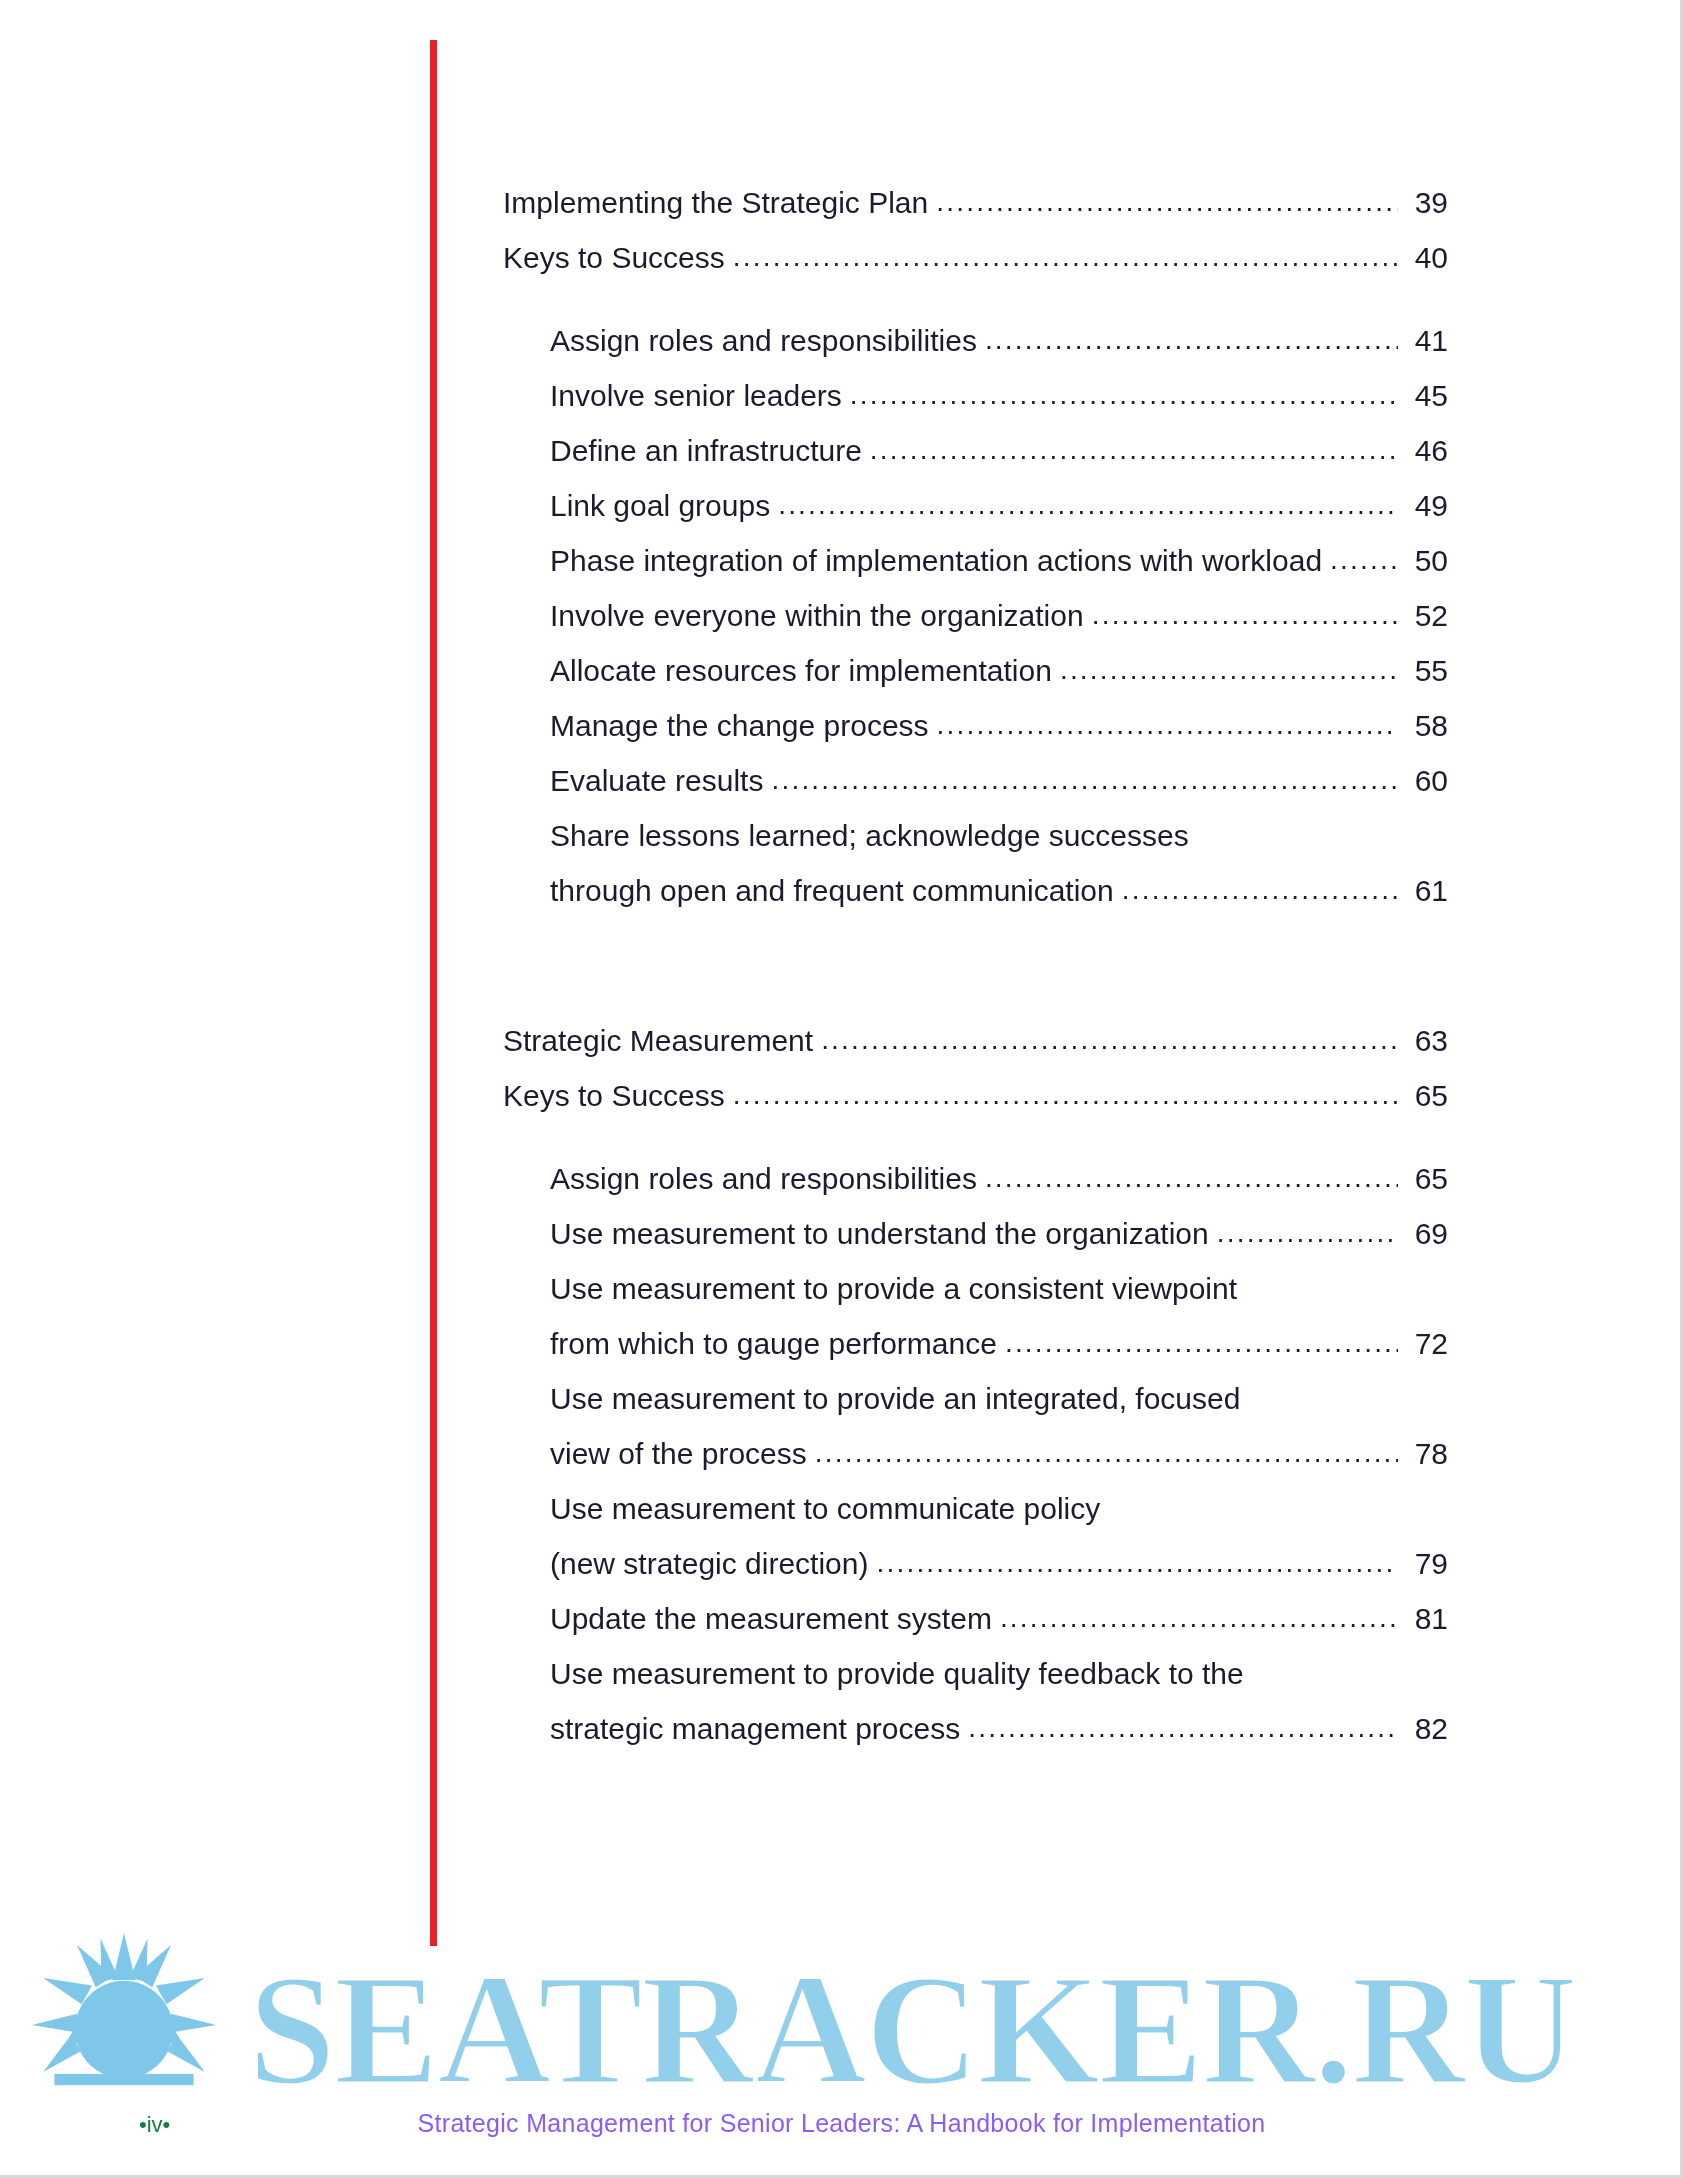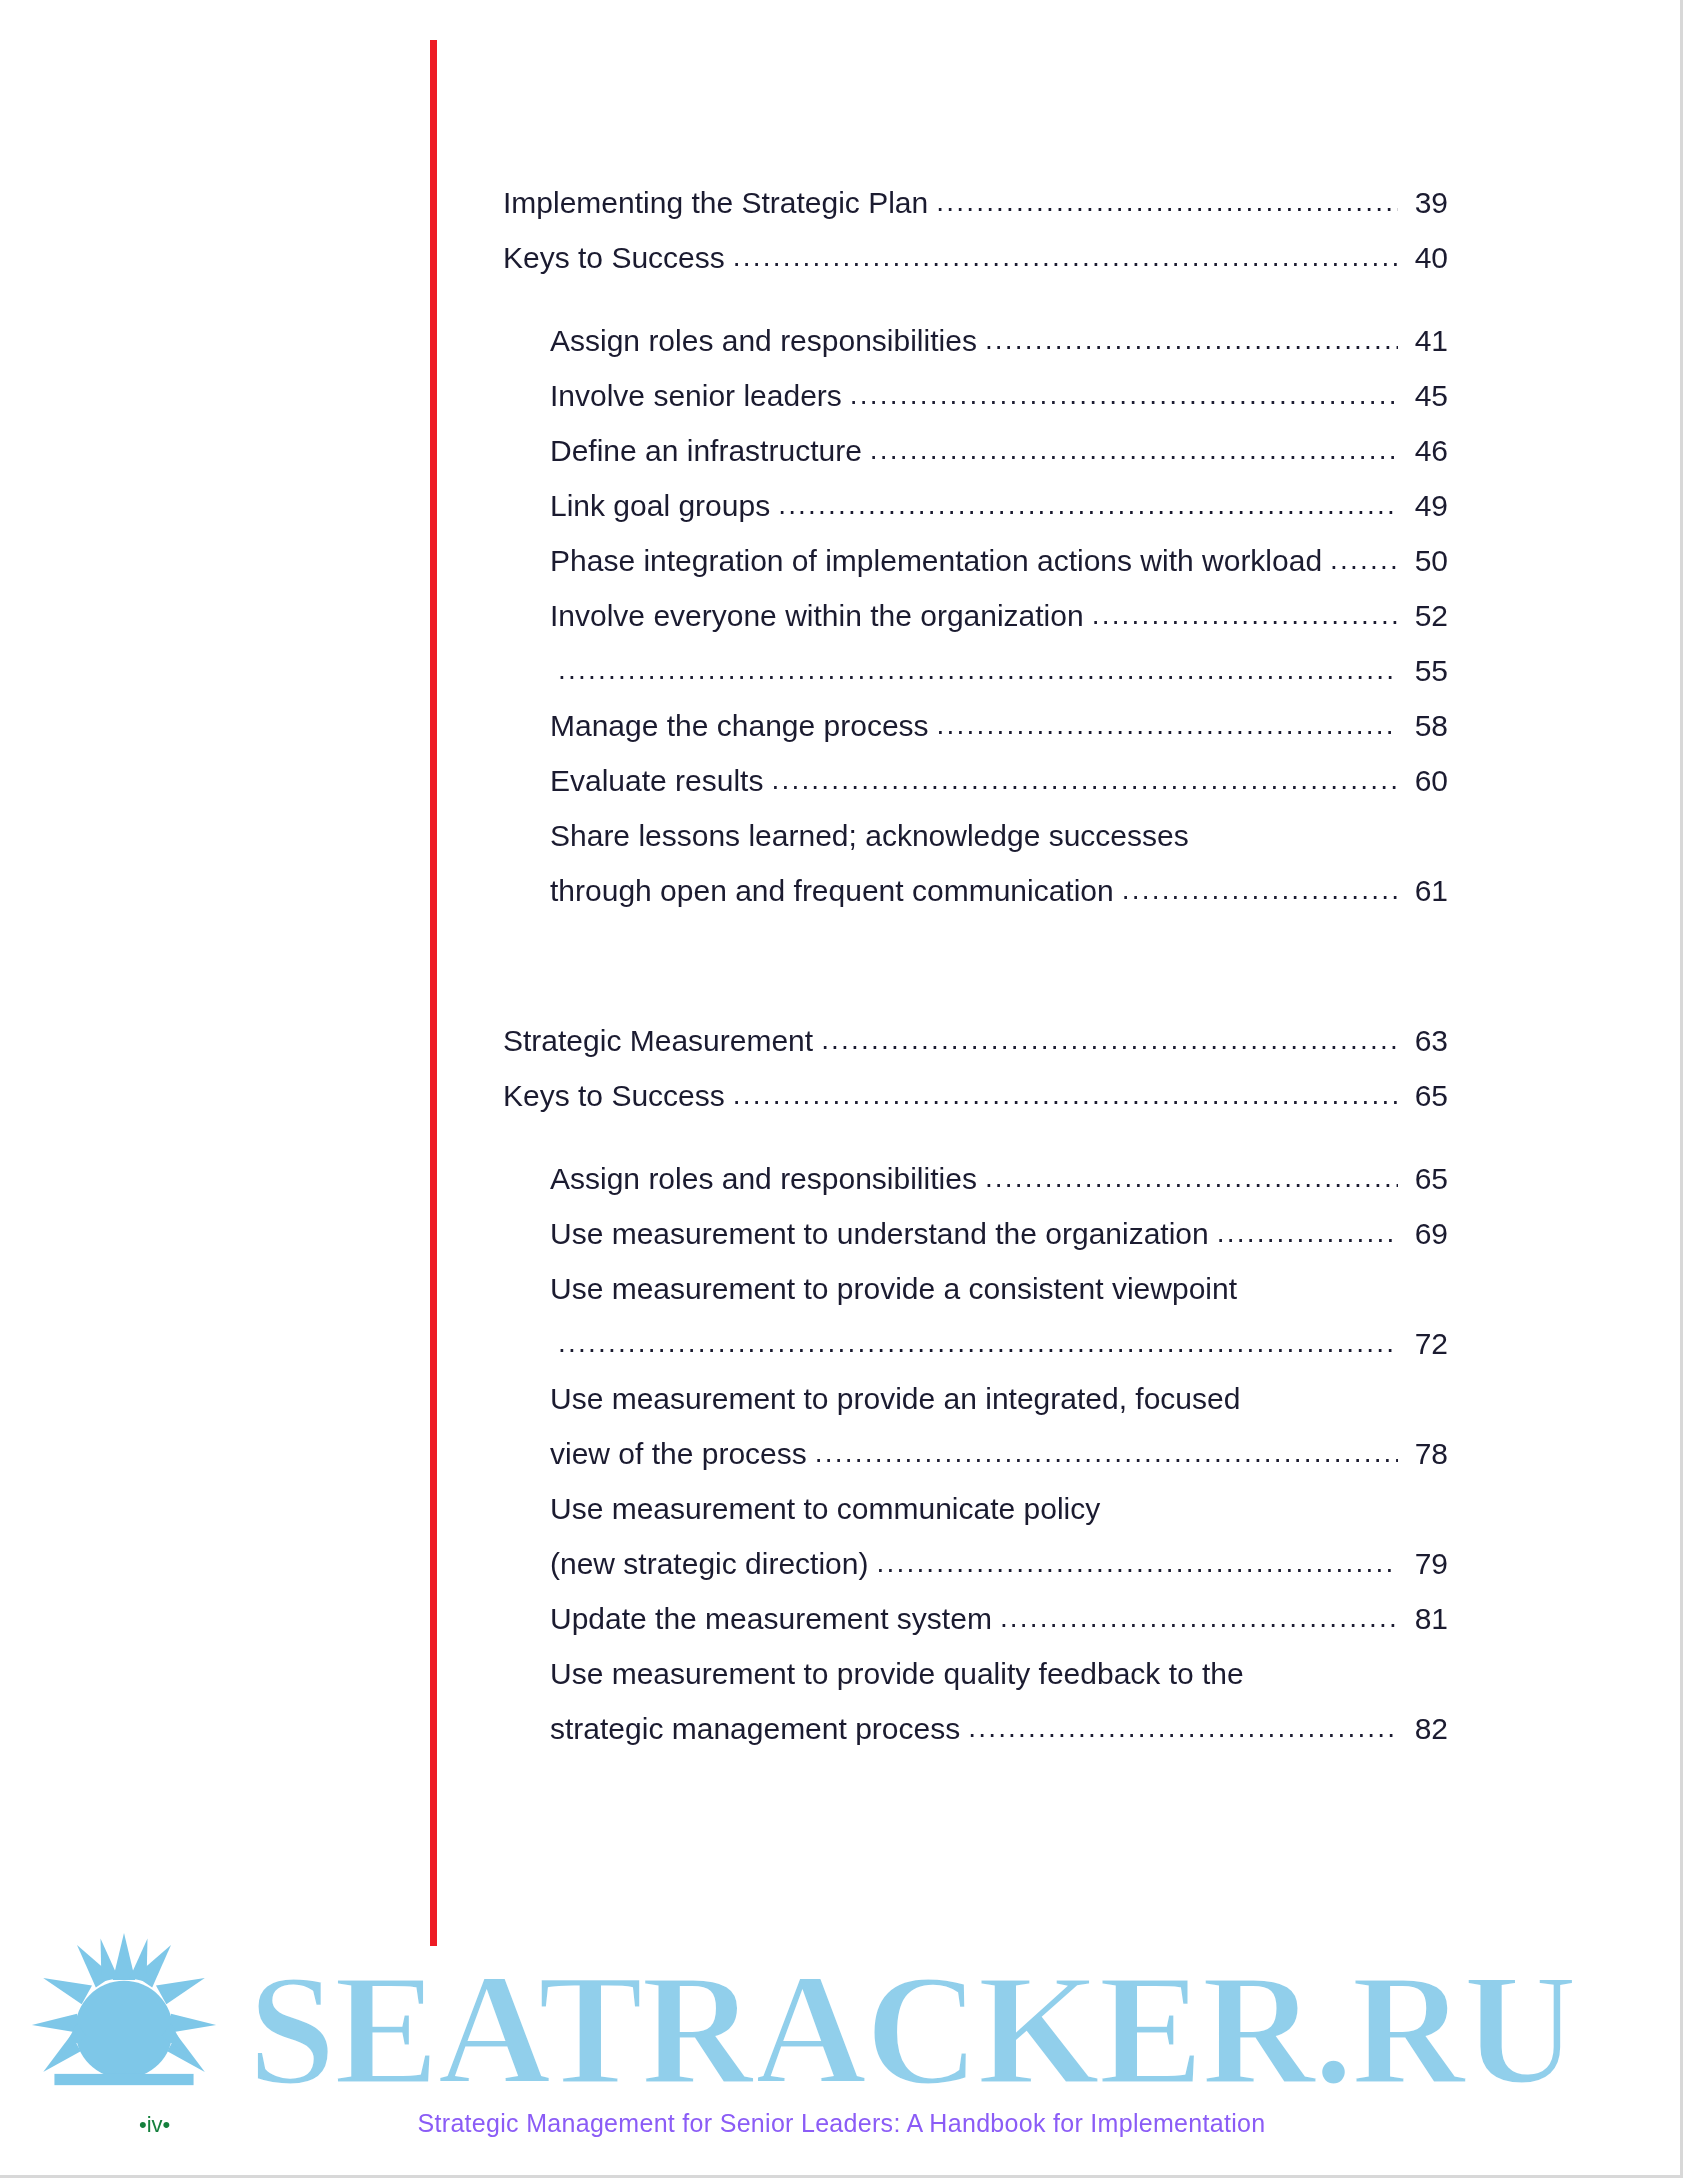--- a/index.html
+++ b/index.html
@@ -191,20 +191,21 @@
           <span class="txt">Phase integration of implementation actions with workload</span>
           <span class="leader">......................................................................................................................................................................................................</span>
           <span class="page">50</span>
         </div>
         <div class="row level-2">
           <span class="txt">Involve everyone within the organization</span>
           <span class="leader">......................................................................................................................................................................................................</span>
           <span class="page">52</span>
         </div>
         <div class="row level-2">
+          <span class="txt">Allocate resources for implementation</span>
           <span class="leader">......................................................................................................................................................................................................</span>
           <span class="page">55</span>
         </div>
         <div class="row level-2">
           <span class="txt">Manage the change process</span>
           <span class="leader">......................................................................................................................................................................................................</span>
           <span class="page">58</span>
         </div>
         <div class="row level-2">
           <span class="txt">Evaluate results</span>
@@ -246,20 +247,21 @@
           <span class="txt">Use measurement to understand the organization</span>
           <span class="leader">......................................................................................................................................................................................................</span>
           <span class="page">69</span>
         </div>
         <div class="row level-2 nodots">
           <span class="txt">Use measurement to provide a consistent viewpoint</span>
           <span class="leader">......................................................................................................................................................................................................</span>
           <span class="page"></span>
         </div>
         <div class="row level-2">
+          <span class="txt">from which to gauge performance</span>
           <span class="leader">......................................................................................................................................................................................................</span>
           <span class="page">72</span>
         </div>
         <div class="row level-2 nodots">
           <span class="txt">Use measurement to provide an integrated, focused</span>
           <span class="leader">......................................................................................................................................................................................................</span>
           <span class="page"></span>
         </div>
         <div class="row level-2">
           <span class="txt">view of the process</span>

